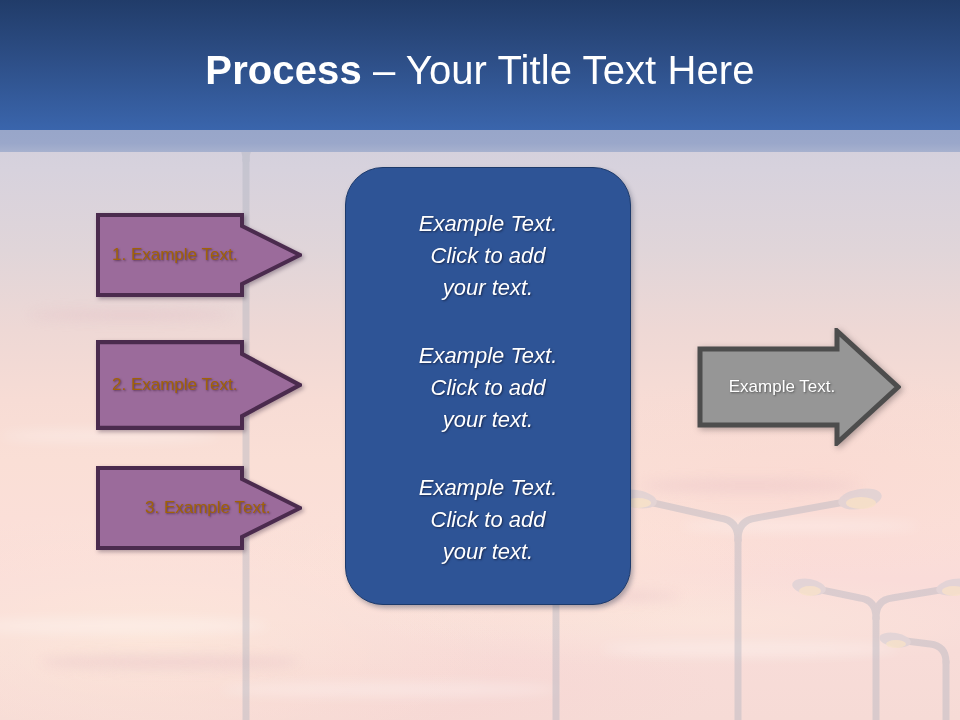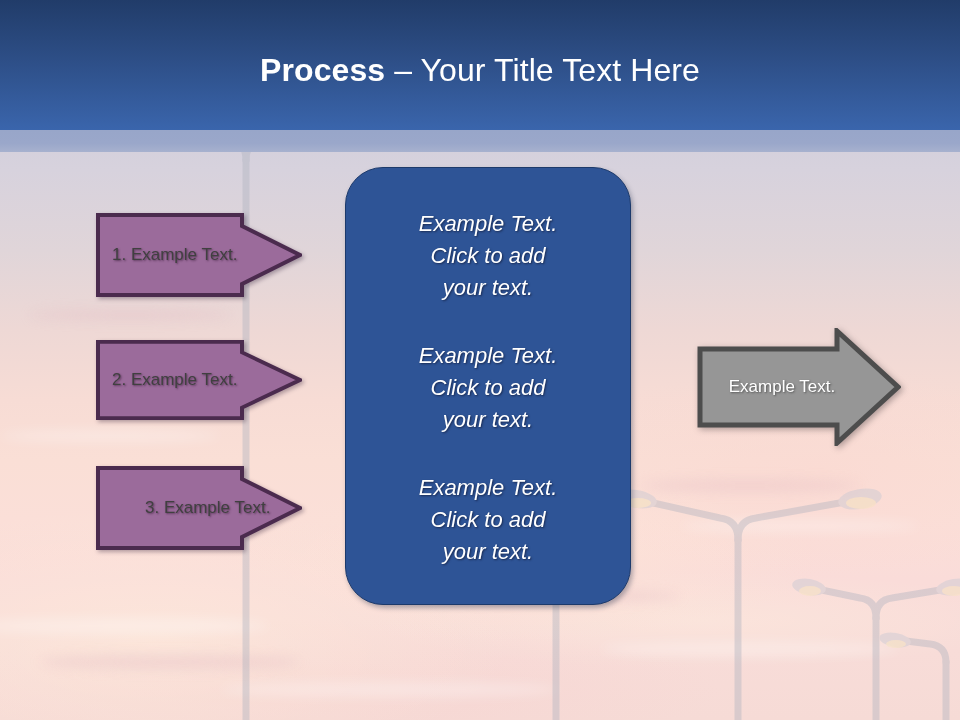--- a/index.html
+++ b/index.html
@@ -69,21 +69,21 @@
     left: 0; top: 130px;
     width: 960px; height: 22px;
     background: linear-gradient(to bottom, #98a6c9 0%, #9aa7ca 60%, #a7b1ce 100%);
   }
   .title {
     position: absolute;
     left: 0; top: 50px;
     width: 960px;
     text-align: center;
     color: #ffffff;
-    font-size: 32px;
+    font-size: 40px;
     line-height: 40px;
     letter-spacing: 0.1px;
     white-space: nowrap;
   }
   .title .bold { font-weight: bold; }
   .title .light { font-weight: normal; }
 
   
   .arrow {
     position: absolute;
@@ -93,28 +93,28 @@
     filter: drop-shadow(2px 2px 2px rgba(40,20,50,0.35));
   }
   .arrow .shape {
     position: absolute;
     left: 0; top: 0;
     width: 100%; height: 100%;
   }
   .arrow .label {
     position: relative;
     z-index: 2;
-    color: #404040;
+    color: #a16207;
     font-size: 17px;
     padding-left: 16px;
     text-shadow: 1px 1px 2px rgba(60,30,60,0.65);
     white-space: nowrap;
   }
   .arrow-1 { left: 96px; top: 213px; width: 206px; height: 84px; }
-  .arrow-2 { left: 96px; top: 340px; width: 206px; height: 80px; }
+  .arrow-2 { left: 96px; top: 340px; width: 206px; height: 90px; }
   .arrow-3 { left: 96px; top: 466px; width: 206px; height: 84px; padding-left: 33px; }
 
   
   .arrow-gray {
     position: absolute;
     left: 697px; top: 328px;
     width: 204px; height: 118px;
     display: flex;
     align-items: center;
     justify-content: center;

